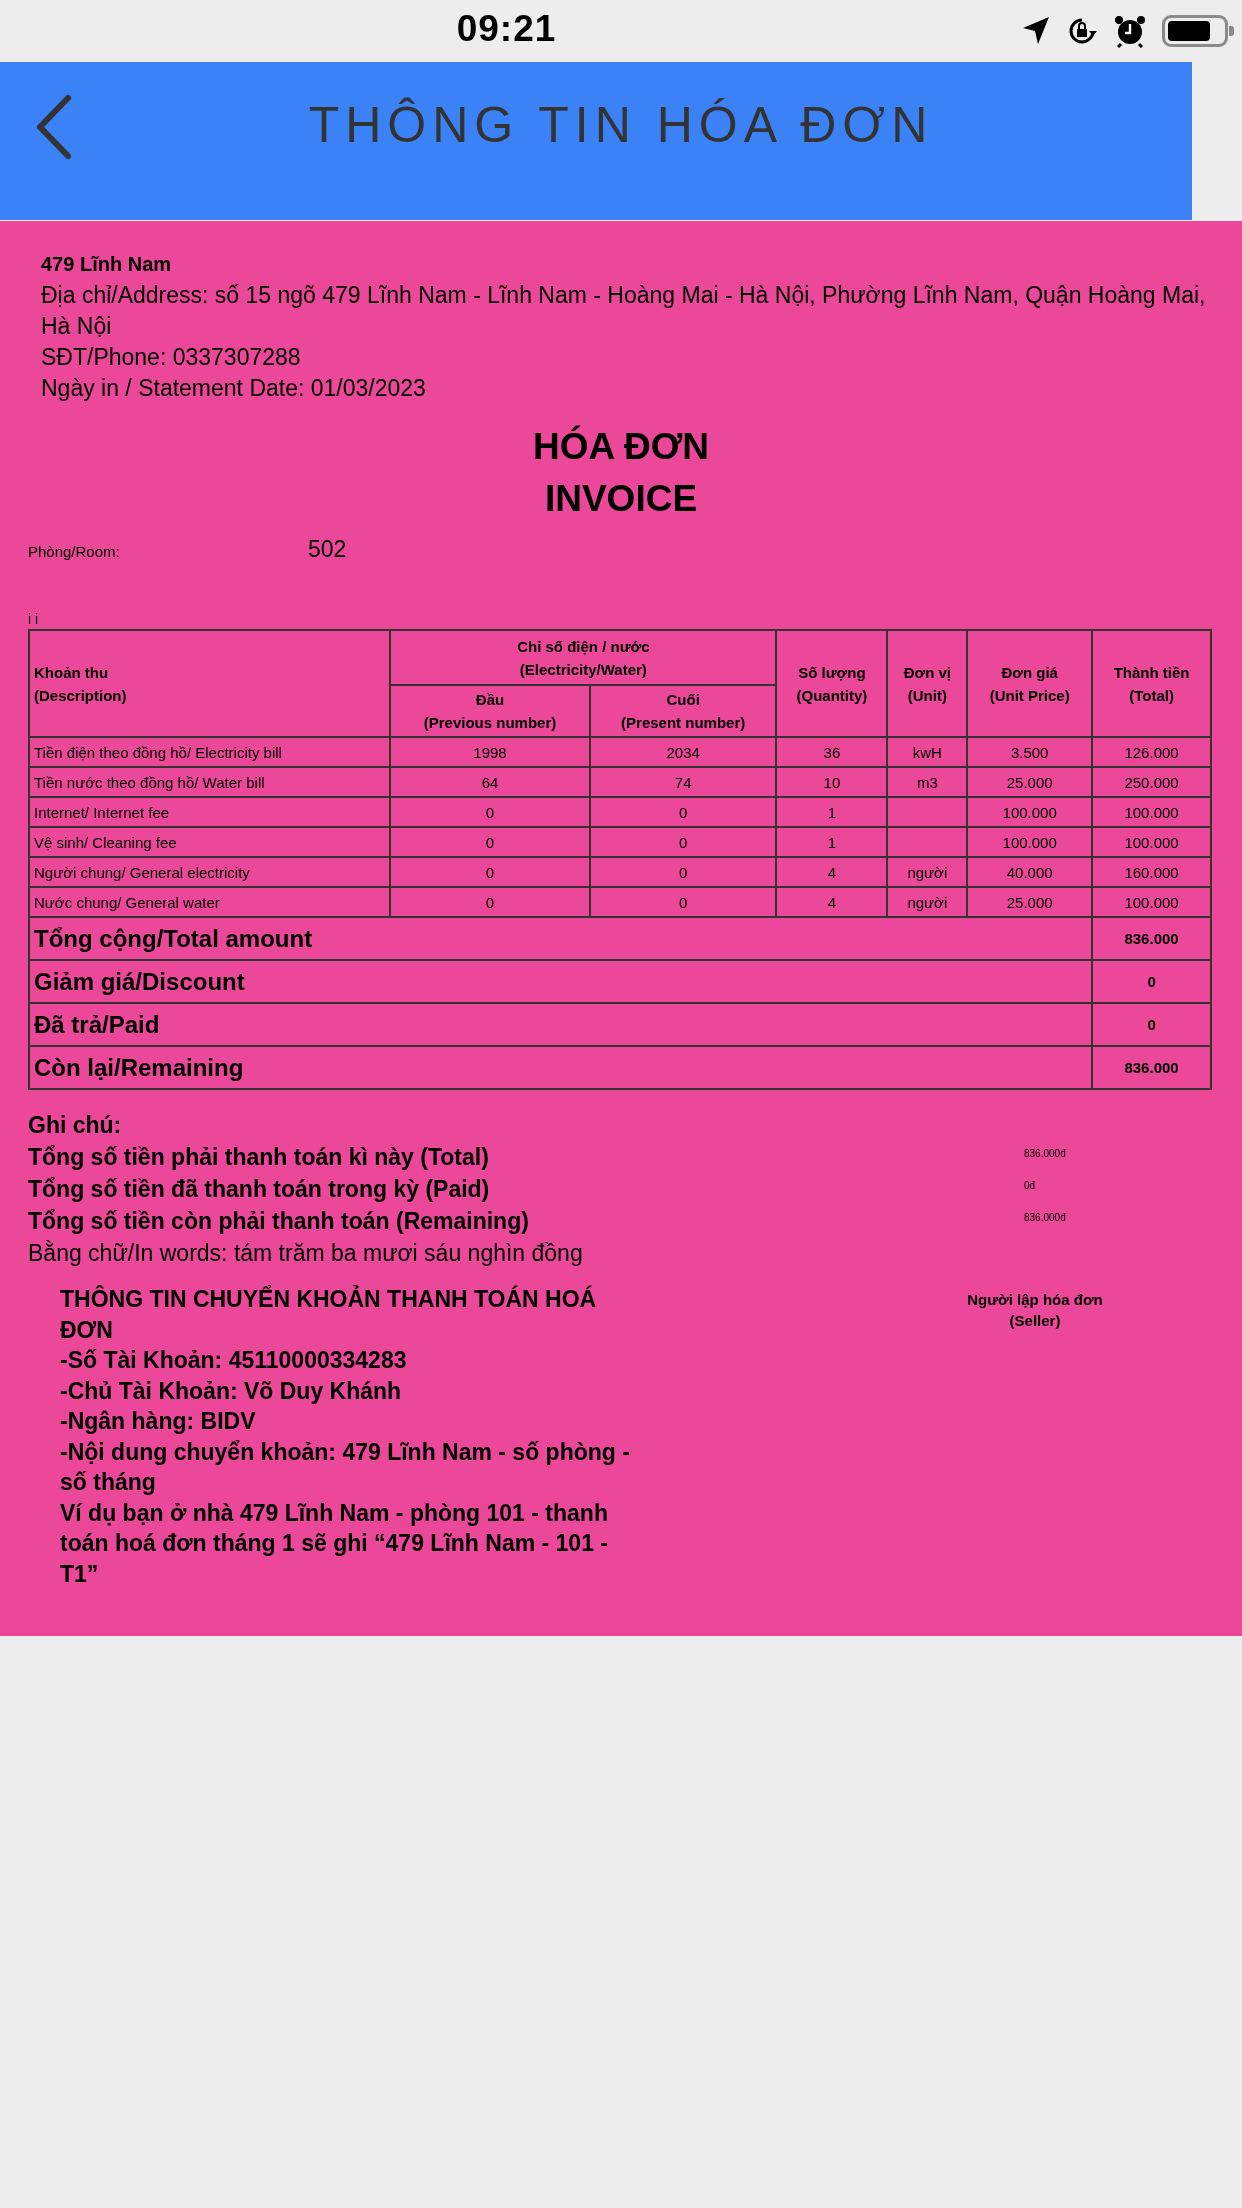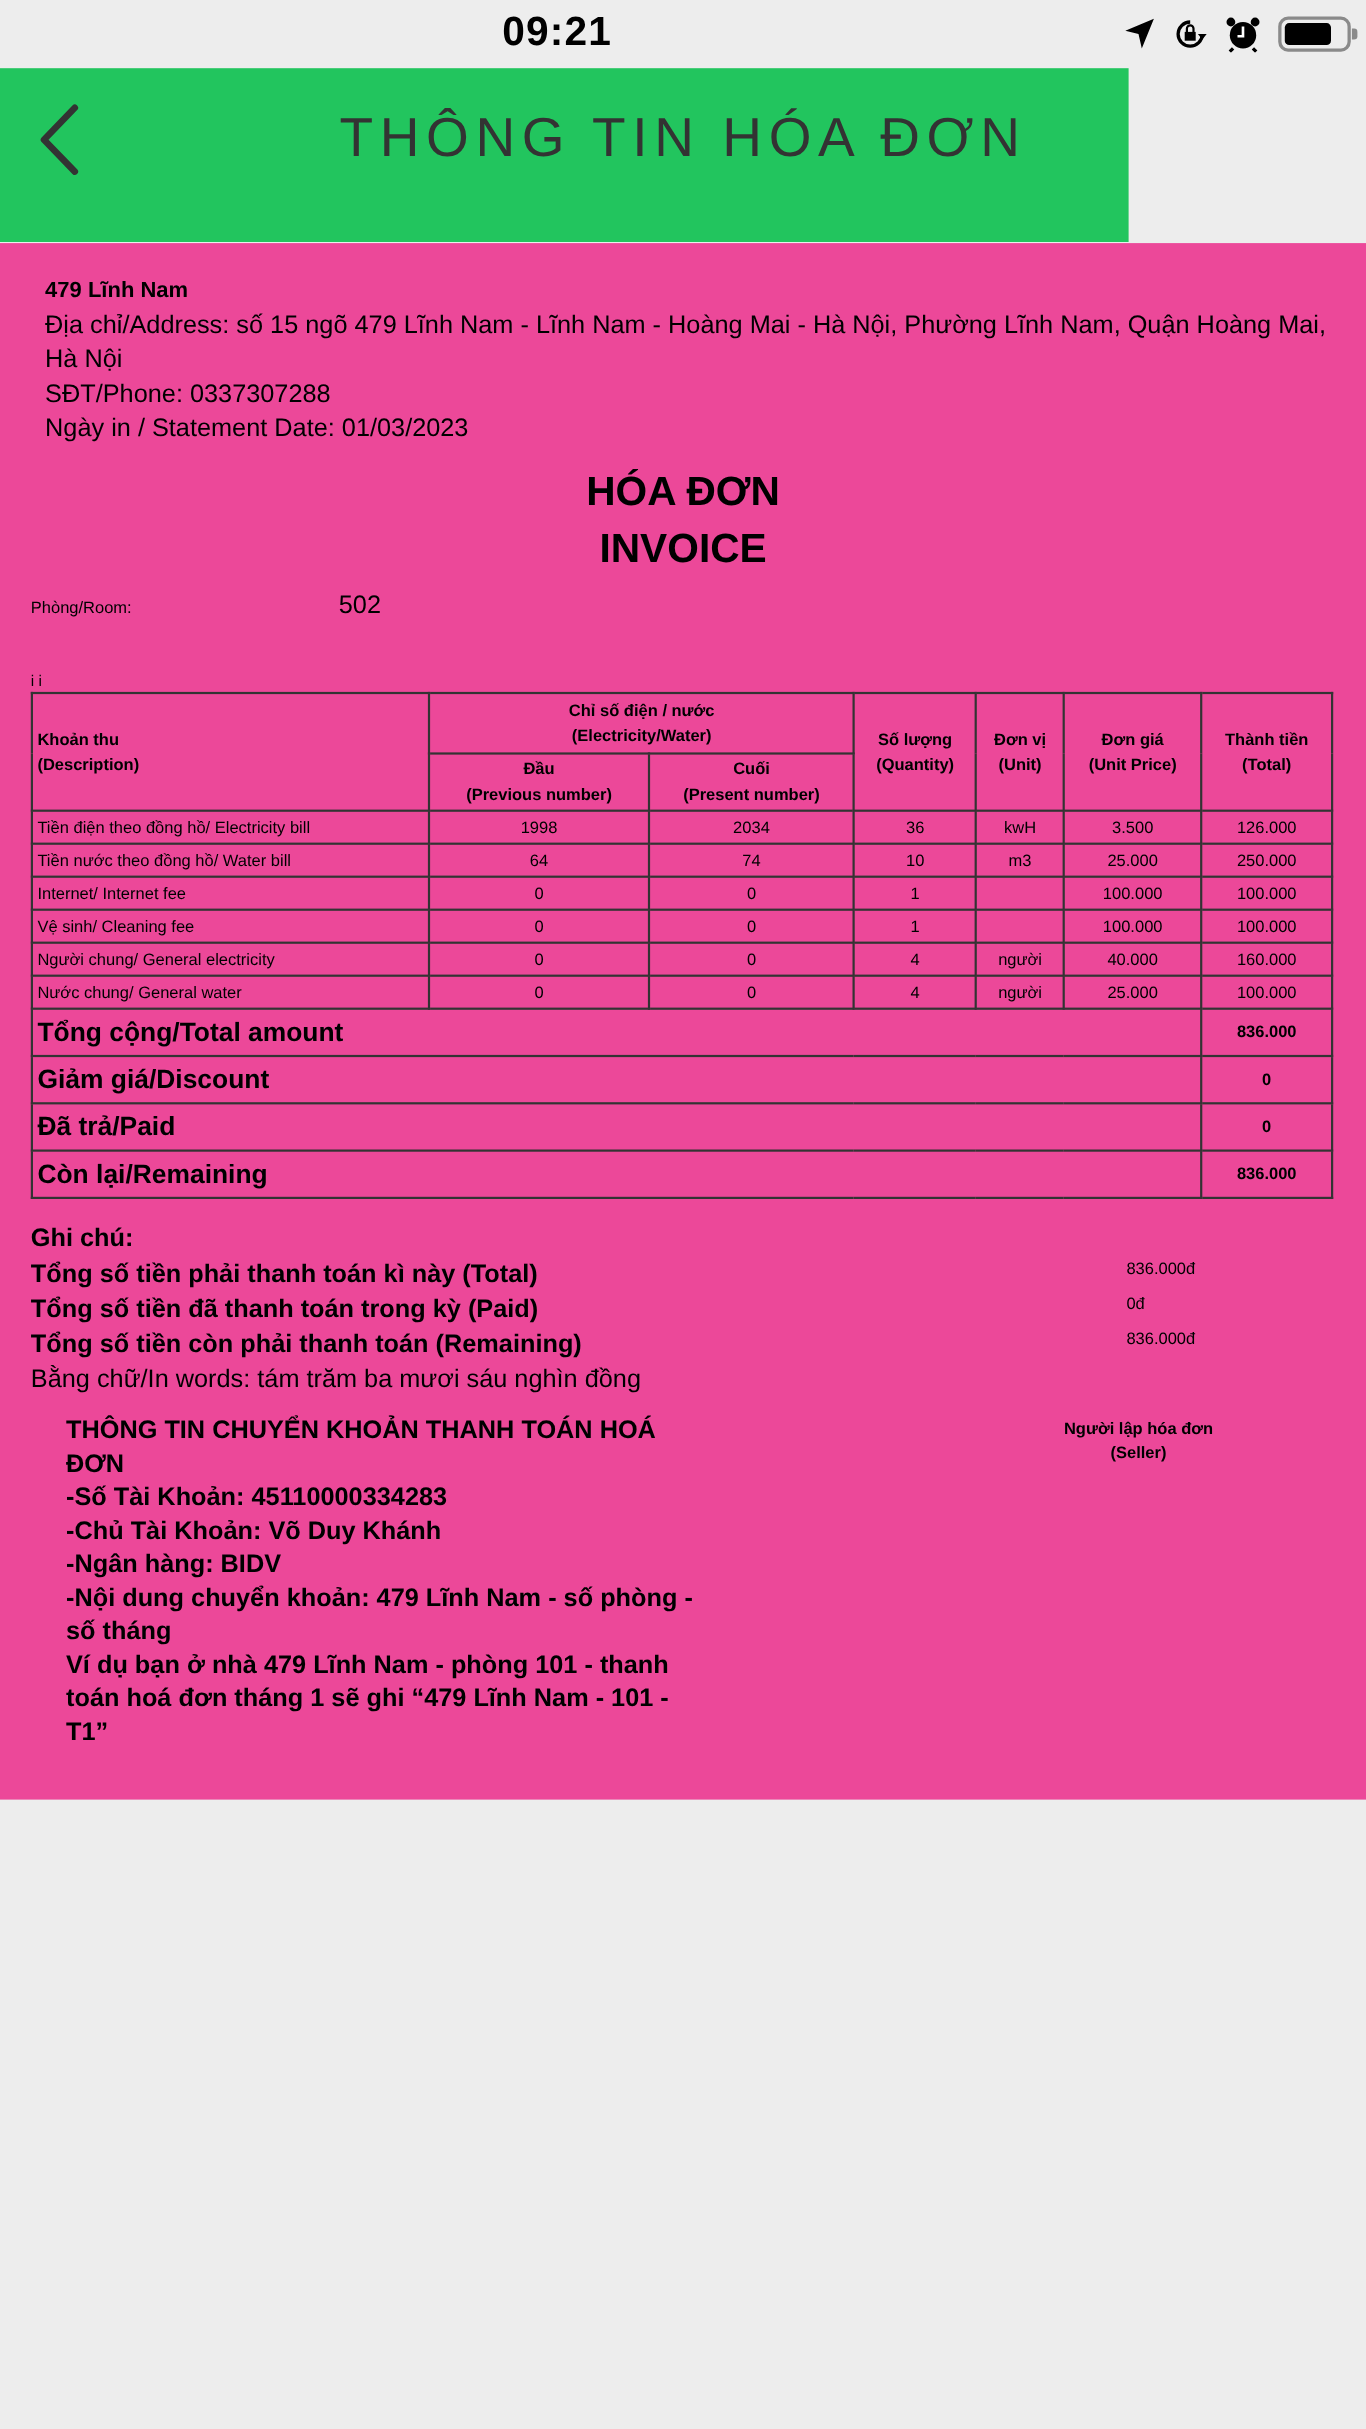--- a/index.html
+++ b/index.html
@@ -12,21 +12,21 @@
   .sb-back-tri { width: 0; height: 0; border-top: 12px solid transparent; border-bottom: 12px solid transparent; border-right: 20px solid #000; margin-right: 6px; }
   .signal { display: flex; align-items: flex-end; gap: 4px; height: 30px; margin-left: 12px; }
   .signal span { width: 8px; background: #000; border-radius: 2px; }
   .sb-time { position: absolute; left: 0; width: 1013px; top: 8px; text-align: center; font-size: 37px; font-weight: bold; letter-spacing: 1px; }
   .sb-right { position: absolute; right: 14px; top: 10px; height: 42px; display: flex; align-items: center; gap: 16px; }
   .battery { width: 66px; height: 32px; border: 3px solid #8a8a8a; border-radius: 9px; padding: 3px; position: relative; }
   .battery .fill { width: 42px; height: 100%; background: #000; border-radius: 4px; }
   .battery::after { content: ""; position: absolute; right: -9px; top: 8px; width: 5px; height: 10px; background: #8a8a8a; border-radius: 0 3px 3px 0; }
 
   
-  .navbar { position: absolute; left: 0; top: 62px; width: 1026px; height: 158px; background: #22c55e; }
+  .navbar { position: absolute; left: 0; top: 62px; width: 1192px; height: 158px; background: #3b82f6; }
   .nav-back { position: absolute; left: 28px; top: 30px; width: 56px; height: 70px; cursor: pointer; }
   .nav-title { position: absolute; left: 0; width: 1242px; top: 34px; text-align: center; font-size: 50px; letter-spacing: 6px; color: #333; }
 
   
   .page { position: absolute; left: 0; top: 221px; width: 1242px; height: 1415px; background: #ec4899; }
   .shop { position: absolute; left: 41px; top: 28px; width: 1180px; font-size: 23px; line-height: 31px; }
   .shop .name { font-weight: bold; font-size: 20px; }
   .inv-title { position: absolute; left: 0; width: 1242px; top: 200px; text-align: center; font-weight: bold; font-size: 37px; line-height: 52px; }
   .cust { position: absolute; left: 28px; top: 315px; }
   .cust .row { display: flex; align-items: baseline; }
@@ -40,21 +40,21 @@
   table.items td, table.items th { border: 2px solid #333; font-size: 15px; text-align: center; padding: 0 4px; font-weight: normal; }
   table.items th { font-weight: bold; line-height: 23px; }
   table.items td.desc, table.items th.desc { text-align: left; }
   table.items tr.data td { height: 30px; }
   table.items tr.sum td { height: 43px; }
   table.items tr.sum td.slabel { text-align: left; font-weight: bold; font-size: 24px; }
   table.items tr.sum td.sval { font-weight: bold; font-size: 15px; }
 
   .notes { position: absolute; left: 28px; top: 888px; width: 620px; font-size: 23px; line-height: 32px; }
   .notes .bold { font-weight: bold; }
-  .note-vals { position: absolute; left: 1024px; top: 917px; font-size: 15px; line-height: 32px; }
+  .note-vals { position: absolute; left: 1024px; top: 917px; font-size: 10px; line-height: 32px; }
   .transfer { position: absolute; left: 28px; top: 1063px; width: 590px; font-size: 23px; line-height: 30.5px; font-weight: bold; margin-left: 32px; }
   .seller { position: absolute; left: 940px; top: 1068px; width: 190px; text-align: center; font-size: 15px; font-weight: bold; line-height: 21px; }
 </style>
 </head>
 <body>
 
 <div class="statusbar">
   <div class="sb-time">09:21</div>
   <div class="sb-right">
     <svg width="28" height="30" viewBox="0 0 28 30">

